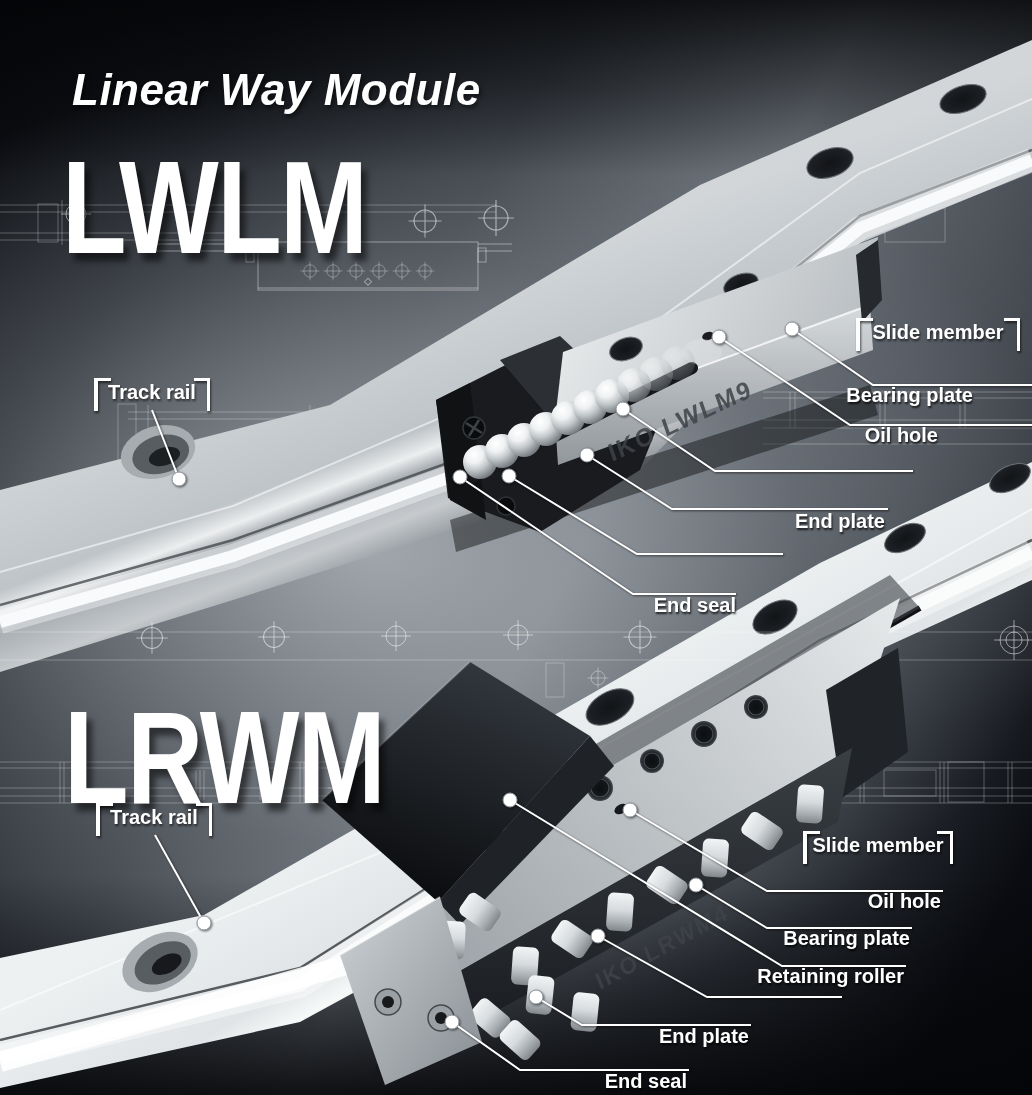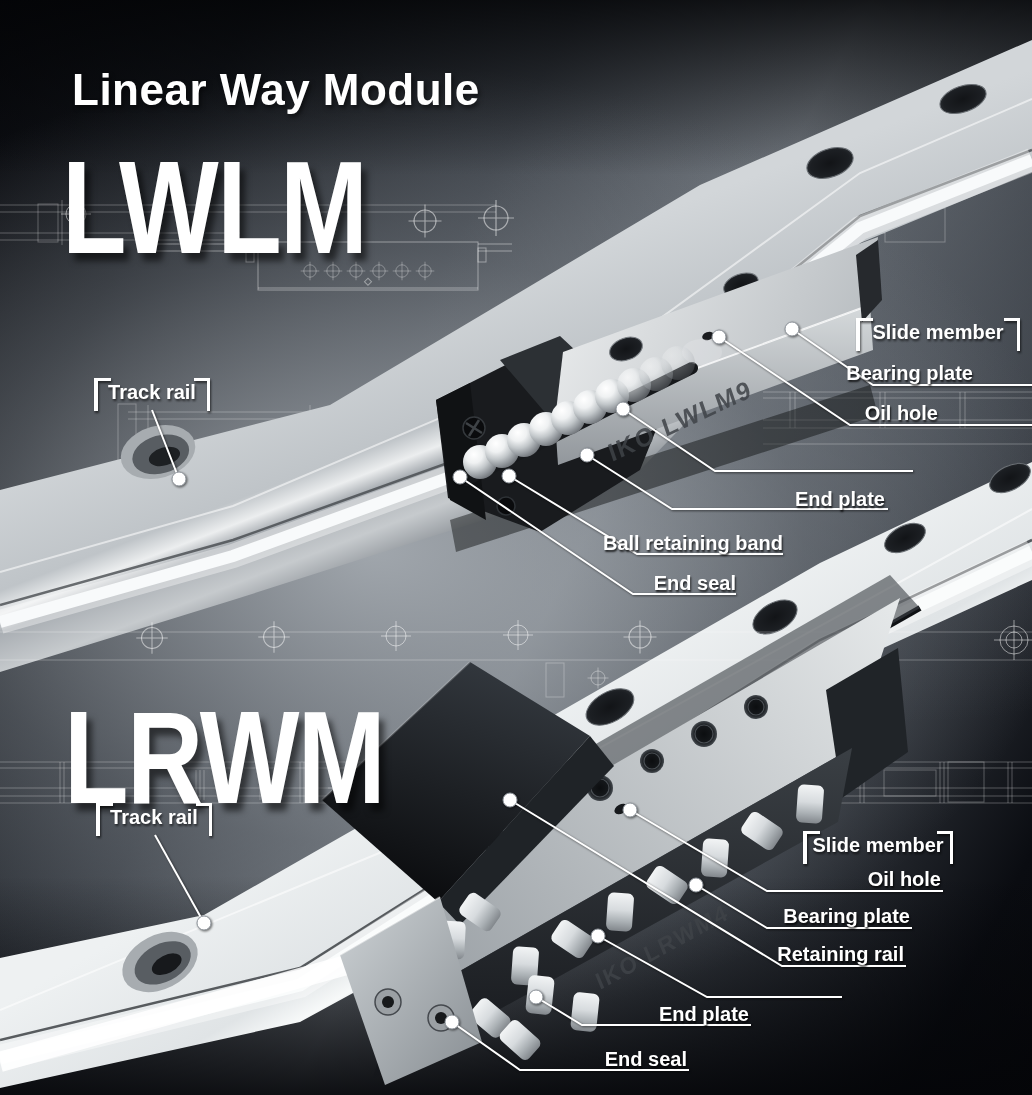--- a/index.html
+++ b/index.html
@@ -10,30 +10,30 @@
       linear-gradient(180deg, rgba(3,4,6,.85), rgba(3,4,6,0) 16%),
       linear-gradient(0deg, rgba(4,5,8,.9), rgba(4,5,8,0) 20%),
       radial-gradient(900px 620px at 36% 50%, rgba(176,182,188,.85), rgba(120,126,133,.45) 48%, rgba(30,33,40,0) 78%),
       radial-gradient(700px 500px at 88% 34%, rgba(90,96,104,.5), rgba(20,22,28,0) 70%),
       linear-gradient(118deg,#08090d 0%,#14171c 16%,#3a3f46 36%,#757b82 54%,#3a3f46 74%,#0a0c11 92%,#07080b 100%);
   }
   svg{position:absolute;left:0;top:0;}
   .title{
     position:absolute;left:72px;top:66px;color:#fff;
     font-weight:bold;font-size:44px;line-height:1.1;letter-spacing:.5px;
-    text-shadow:2px 3px 4px rgba(0,0,0,.5);white-space:nowrap;
+    text-shadow:2px 3px 4px rgba(0,0,0,.5);white-space:nowrap;font-style:italic;
   }
   .bigcode{
     position:absolute;color:#fff;font-weight:bold;font-size:132px;line-height:1;
     letter-spacing:-2px;transform:scaleX(.8);transform-origin:0 0;
     text-shadow:7px 8px 7px rgba(0,0,0,.55);white-space:nowrap;
   }
   .lbl{
     position:absolute;color:#fff;font-weight:bold;font-size:20px;line-height:24px;
-    text-shadow:1px 2px 2px rgba(0,0,0,.75);white-space:nowrap;
+    text-shadow:1px 2px 2px rgba(0,0,0,.75);white-space:nowrap;margin-top:22px;
   }
   .lbl.r{width:220px;text-align:right;}
   .lblbox{
     position:absolute;height:30px;color:#fff;
     filter:drop-shadow(1px 2px 1px rgba(0,0,0,.6));
   }
   .lblbox .lbltxt{
     position:absolute;left:0;right:0;top:0;bottom:0;text-align:center;
     font-weight:bold;font-size:20px;line-height:29px;white-space:nowrap;
   }
@@ -387,30 +387,29 @@
   <span class="brk"></span>
   <span class="lbltxt">Track rail</span>
 </div>
 <div class="lblbox" style="left:856px;top:318px;width:164px">
   <span class="brk"></span>
   <span class="lbltxt">Slide member</span>
 </div>
 <div class="lbl r" style="left:753px;top:361px">Bearing plate</div>
 <div class="lbl r" style="left:718px;top:401px">Oil hole</div>
 <div class="lbl r" style="left:665px;top:487px">End plate</div>
-<div class="lbl r" style="left:563px;top:531px">Ball retaining band</div>
 <div class="lbl r" style="left:516px;top:571px">End seal</div>
 
 <div class="lblbox" style="left:96px;top:803px;width:116px">
   <span class="brk"></span>
   <span class="lbltxt">Track rail</span>
 </div>
 <div class="lblbox" style="left:803px;top:831px;width:150px">
   <span class="brk"></span>
   <span class="lbltxt">Slide member</span>
 </div>
 <div class="lbl r" style="left:721px;top:867px">Oil hole</div>
 <div class="lbl r" style="left:690px;top:904px">Bearing plate</div>
-<div class="lbl r" style="left:684px;top:942px">Retaining rail</div>
+<div class="lbl r" style="left:684px;top:942px">Retaining roller</div>
 <div class="lbl r" style="left:529px;top:1002px">End plate</div>
 <div class="lbl r" style="left:467px;top:1047px">End seal</div>
 
 </div>
 
 </body></html>

